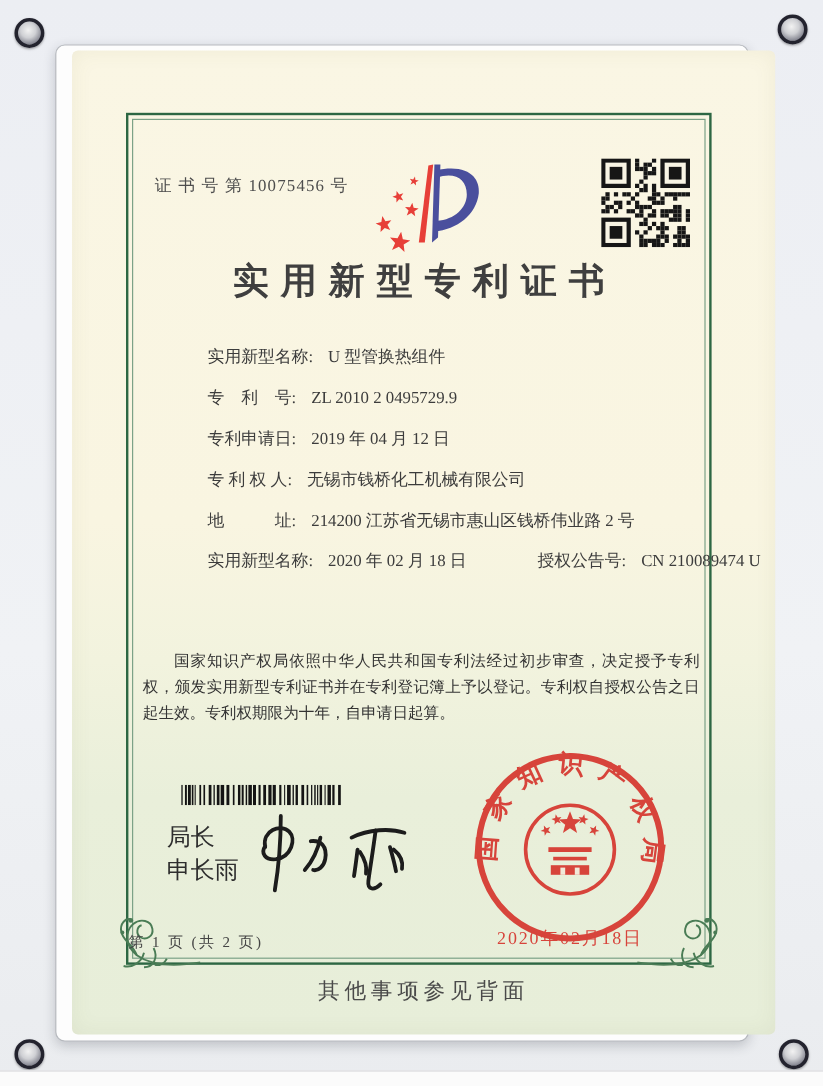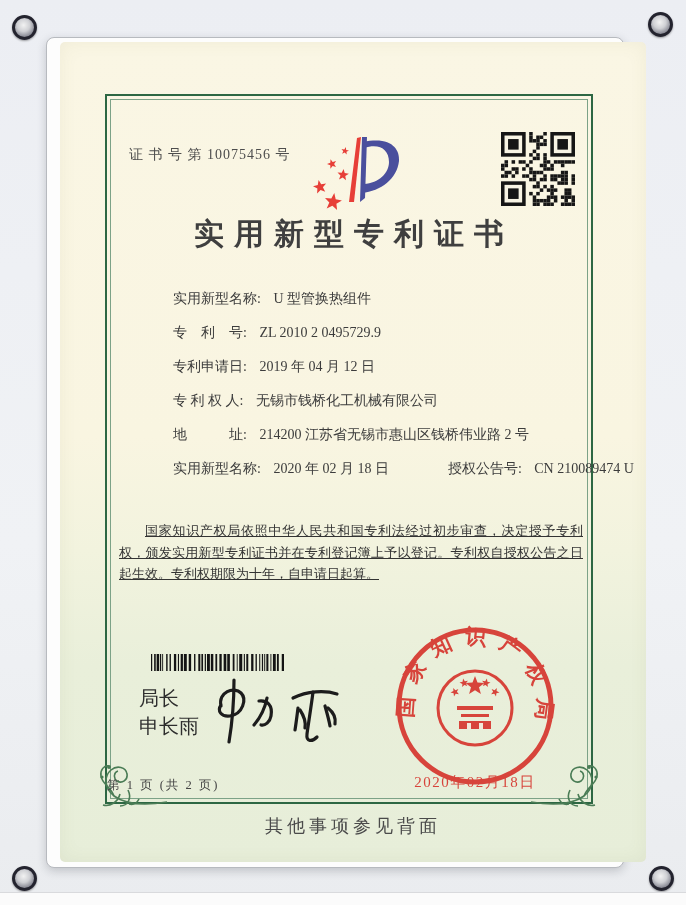--- a/index.html
+++ b/index.html
@@ -18,22 +18,22 @@
   .frame-inner{position:absolute;inset:3px;border:1px solid #7ca287;pointer-events:none;}
   .cert-no{position:absolute;left:22px;top:50px;font-size:14px;letter-spacing:1px;color:#4d4d4d;}
   .logo{position:absolute;left:192px;top:40px;width:102px;height:78px;}
   .qr{position:absolute;left:394px;top:36px;width:74px;height:74px;}
   .title{position:absolute;left:0;right:0;top:118px;text-align:center;font-size:30px;font-weight:600;
     letter-spacing:10px;color:#3f3f3f;text-indent:10px;}
   .fields{position:absolute;left:22px;top:186px;right:16px;font-size:14px;color:#3c3c3c;}
   .frow{height:34px;line-height:34px;white-space:nowrap;margin-left:44px;}
   .flabel{display:inline-block;margin-right:9px;}
   .gap{display:inline-block;width:52px;}
-  .paras{position:absolute;left:12px;top:424px;width:464px;font-size:13px;line-height:21.5px;
-    color:#333;text-align:justify;text-decoration:underline;}
+  .paras{position:absolute;left:12px;top:444px;width:464px;font-size:13px;line-height:21.5px;
+    color:#333;text-align:justify;}
   .paras p{margin:0;text-indent:2em;}
   .barcode{position:absolute;left:44px;top:558px;width:133px;height:17px;}
   .issuer{position:absolute;left:32px;top:588px;font-size:20px;color:#2e2e2e;line-height:28px;}
   .signature{position:absolute;left:94px;top:576px;width:158px;height:86px;}
   .seal{position:absolute;left:282px;top:528px;width:172px;height:172px;opacity:.92;}
   .page-info{position:absolute;left:0;right:0;bottom:8px;text-align:left;font-size:12.5px;color:#444;letter-spacing:2px;}
   .orn{position:absolute;bottom:-7px;width:70px;height:54px;}
   .orn.l{left:-10px;}
   .orn.r{right:-10px;transform:scaleX(-1);}
   .back-note{position:absolute;left:0;right:0;top:772px;text-align:center;font-size:18px;color:#4a4a4a;letter-spacing:4px;}

